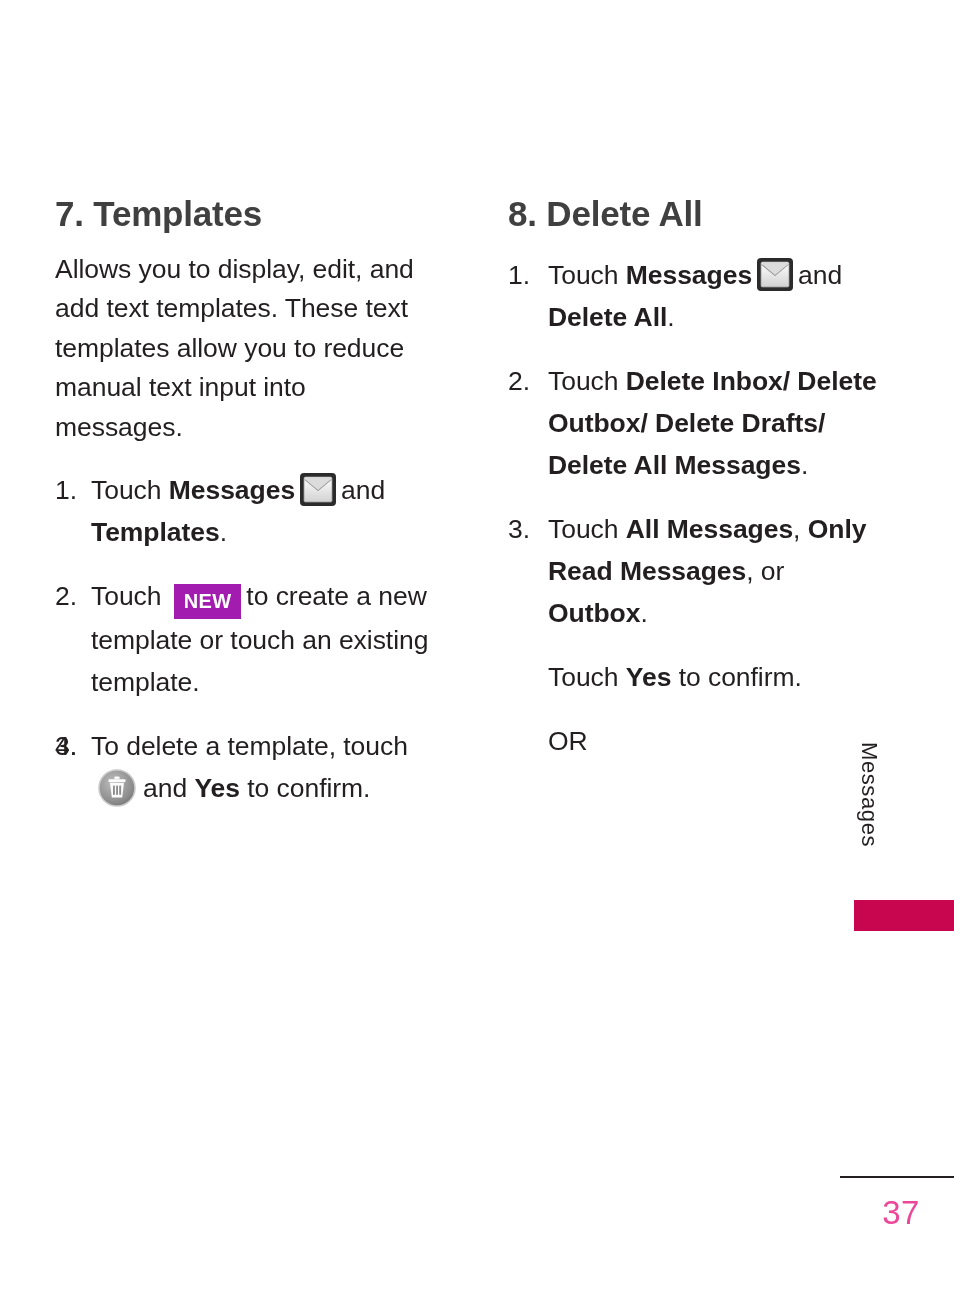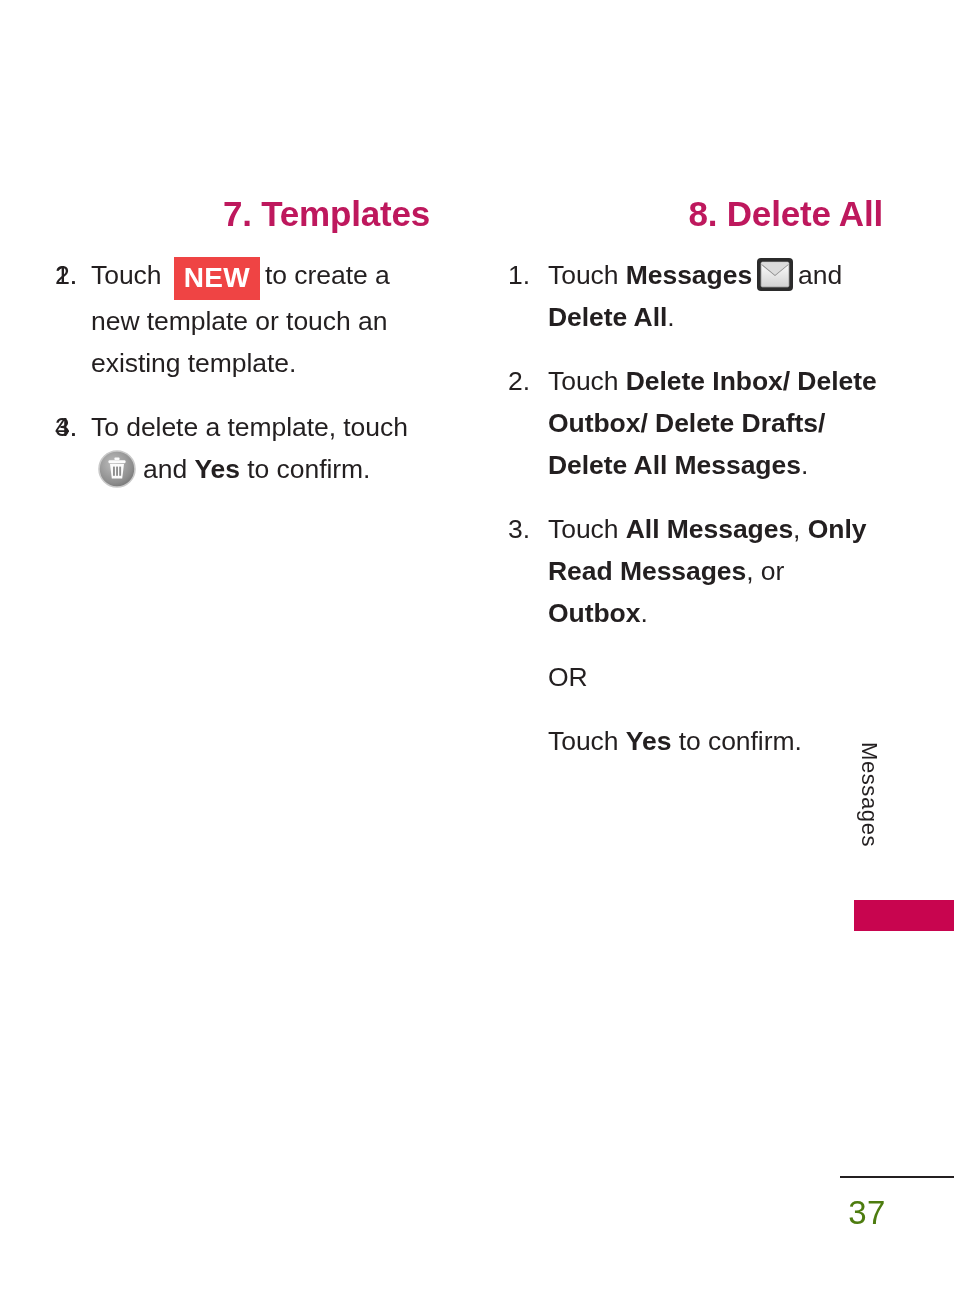--- a/index.html
+++ b/index.html
@@ -24,28 +24,27 @@
 
   
   .col {
     position: absolute;
     top: 196px;
   }
   .col-left  { left: 55px;  width: 375px; }
   .col-right { left: 472px; width: 375px; margin-left: 36px; }
 
   .section-title {
-    color: #be185d;
+    color: #404040;
     font-size: 35px;
     font-weight: bold;
     line-height: 1.02;
     letter-spacing: -0.2px;
     margin: 0 0 18px 0;
     white-space: nowrap;
-    text-align: right;
   }
 
   .intro {
     font-size: 26.5px;
     line-height: 39.5px;
     margin: 0 0 14px 0;
     letter-spacing: -0.05px;
   }
 
   
@@ -79,24 +78,24 @@
   .plain-para {
     font-size: 26.5px;
     line-height: 42px;
     margin: 22px 0 0 40px;
     letter-spacing: -0.05px;
   }
 
   
   .keycap {
     display: inline-block;
-    background: #ef4444;
+    background: #a21caf;
     color: #ffffff;
     font-weight: bold;
-    font-size: 28px;
+    font-size: 20px;
     line-height: 1;
     padding: 7px 10px 8px 10px;
     margin: 0 5px;
     vertical-align: -3px;
     letter-spacing: 0.3px;
   }
 
   
   .env-icon {
     display: inline-block;
@@ -142,38 +141,51 @@
   .footer-rule {
     position: absolute;
     left: 840px;
     top: 1176px;
     width: 114px;
     height: 2px;
     background: #231f20;
   }
   .page-number {
     position: absolute;
-    left: 826px;
+    left: 860px;
     top: 1194px;
     width: 82px;
     text-align: center;
     font-size: 33px;
-    color: #4d7c0f;
+    color: #ec4899;
     letter-spacing: 0.5px;
   }
 </style>
 </head>
 <body>
 
 <div class="page">
 
   <div class="col col-left">
     <h2 class="section-title">7. Templates</h2>
+    <p class="intro">Allows you to display, edit, and add text templates. These text templates allow you to reduce manual text input into messages.</p>
     <ol class="steps">
-        <li><span class="num">1.</span></li>
+        <li><span class="num">1.</span><span>Touch <b>Messages</b><span class="env-icon"><svg viewBox="0 0 36 33" width="36" height="33">
+                <defs>
+                  <linearGradient id="envBody" x1="0" y1="0" x2="0" y2="1">
+                    <stop offset="0" stop-color="#ffffff"></stop>
+                    <stop offset="0.5" stop-color="#e8e8e8"></stop>
+                    <stop offset="1" stop-color="#d2d2d2"></stop>
+                  </linearGradient>
+                </defs>
+                <rect x="0" y="0" width="36" height="33" rx="4" ry="4" fill="#2b2b2b"></rect>
+                <rect x="4" y="4" width="28" height="25" rx="1.5" ry="1.5" fill="url(#envBody)" stroke="#9a9a9a" stroke-width="0.8"></rect>
+                <path d="M4.8 6.2 L18 17 L31.2 6.2" fill="none" stroke="#8c8c8c" stroke-width="1.6"></path>
+                <path d="M4.8 6.2 L18 17 L31.2 6.2 L31.2 4.8 L4.8 4.8 Z" fill="#dcdcdc"></path>
+              </svg></span>and <b>Templates</b>.</span></li>
         <li><span class="num">2.</span><span>Touch <span class="keycap">NEW</span>to create a new template or touch an existing template.</span></li>
         <li><span class="num">3.</span></li>
         <li><span class="num">4.</span><span>To delete a template, touch <span class="trash-icon"><svg viewBox="0 0 40 40" width="40" height="40">
                 <defs>
                   <radialGradient id="trashBg" cx="0.4" cy="0.35" r="0.75">
                     <stop offset="0" stop-color="#bdbdbd"></stop>
                     <stop offset="0.7" stop-color="#8e8e8e"></stop>
                     <stop offset="1" stop-color="#6e6e6e"></stop>
                   </radialGradient>
                 </defs>
@@ -201,22 +213,22 @@
                   </linearGradient>
                 </defs>
                 <rect x="0" y="0" width="36" height="33" rx="4" ry="4" fill="#2b2b2b"></rect>
                 <rect x="4" y="4" width="28" height="25" rx="1.5" ry="1.5" fill="url(#envBody)" stroke="#9a9a9a" stroke-width="0.8"></rect>
                 <path d="M4.8 6.2 L18 17 L31.2 6.2" fill="none" stroke="#8c8c8c" stroke-width="1.6"></path>
                 <path d="M4.8 6.2 L18 17 L31.2 6.2 L31.2 4.8 L4.8 4.8 Z" fill="#dcdcdc"></path>
               </svg></span>and <b>Delete All</b>.</span></li>
         <li><span class="num">2.</span><span>Touch <b>Delete Inbox/ Delete Outbox/ Delete Drafts/ Delete All Messages</b>.</span></li>
         <li><span class="num">3.</span><span>Touch <b>All Messages</b>, <b>Only Read Messages</b>, or <b>Outbox</b>.</span></li>
       </ol>
+    <p class="plain-para">Touch <b>Yes</b> to confirm.</p>
     <p class="plain-para">OR</p>
-    <p class="plain-para">Touch <b>Yes</b> to confirm.</p>
   </div>
 
   <div class="side-tab-label">Messages</div>
   <div class="side-tab-block"></div>
 
   <div class="footer-rule"></div>
   <div class="page-number">37</div>
 
 </div>
 

